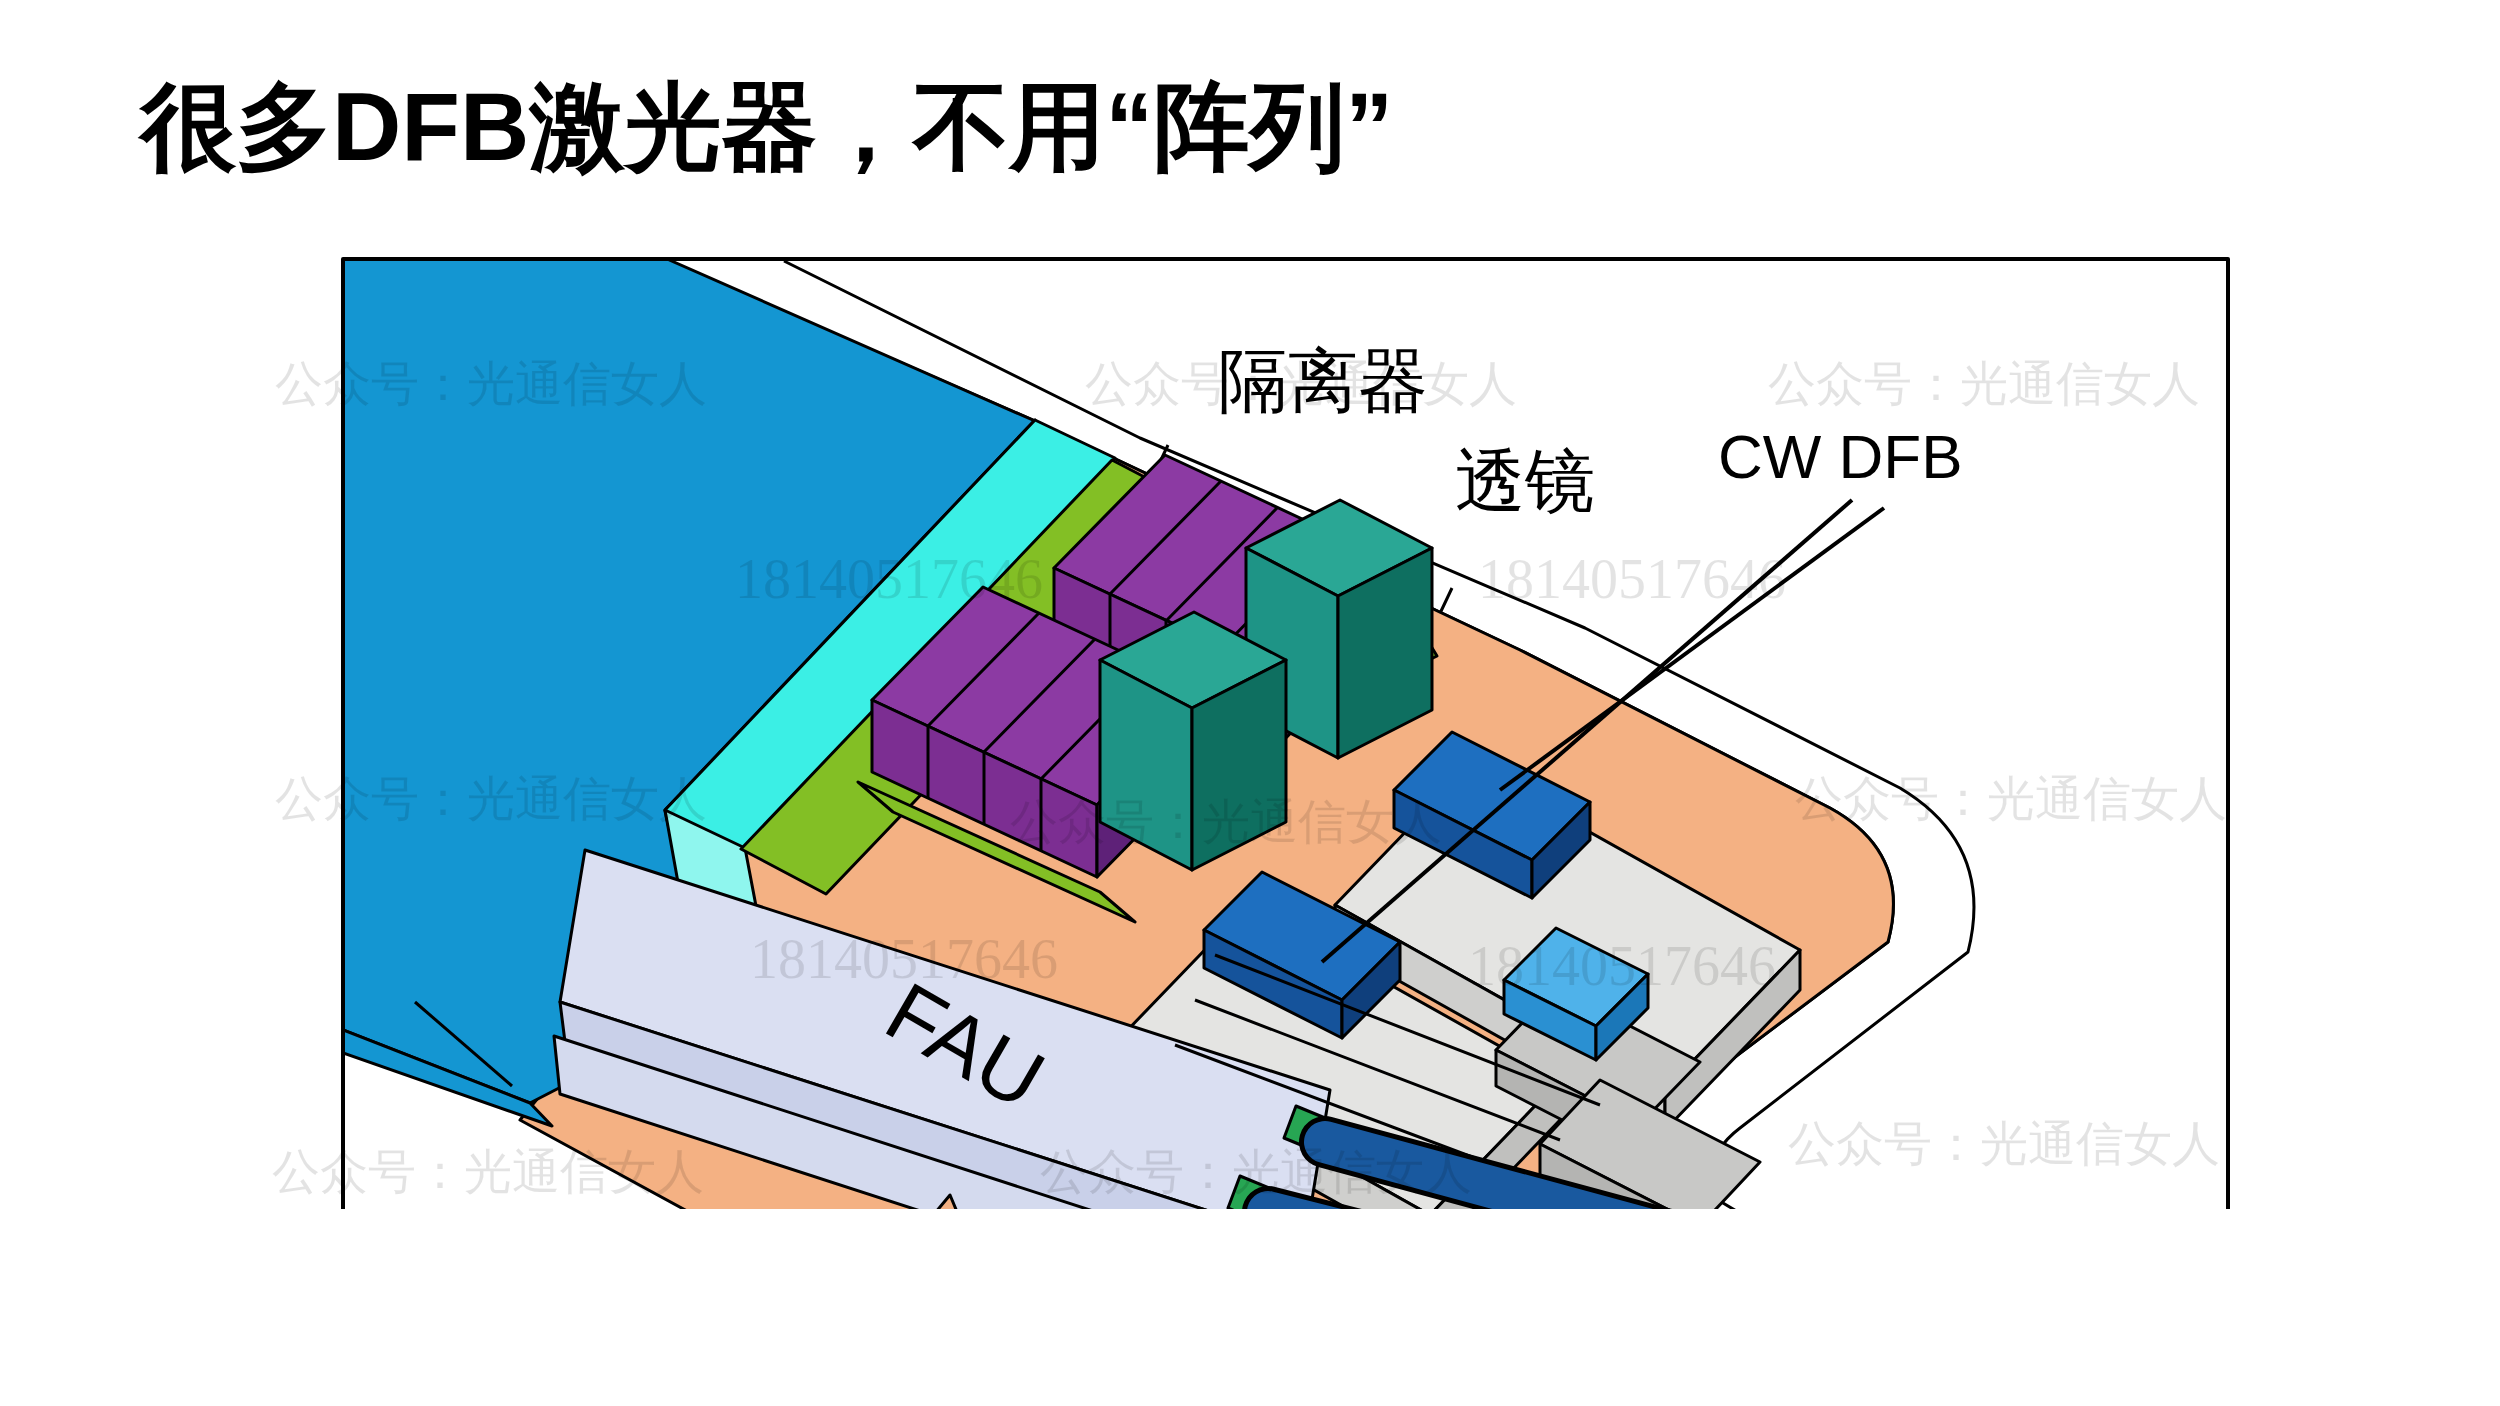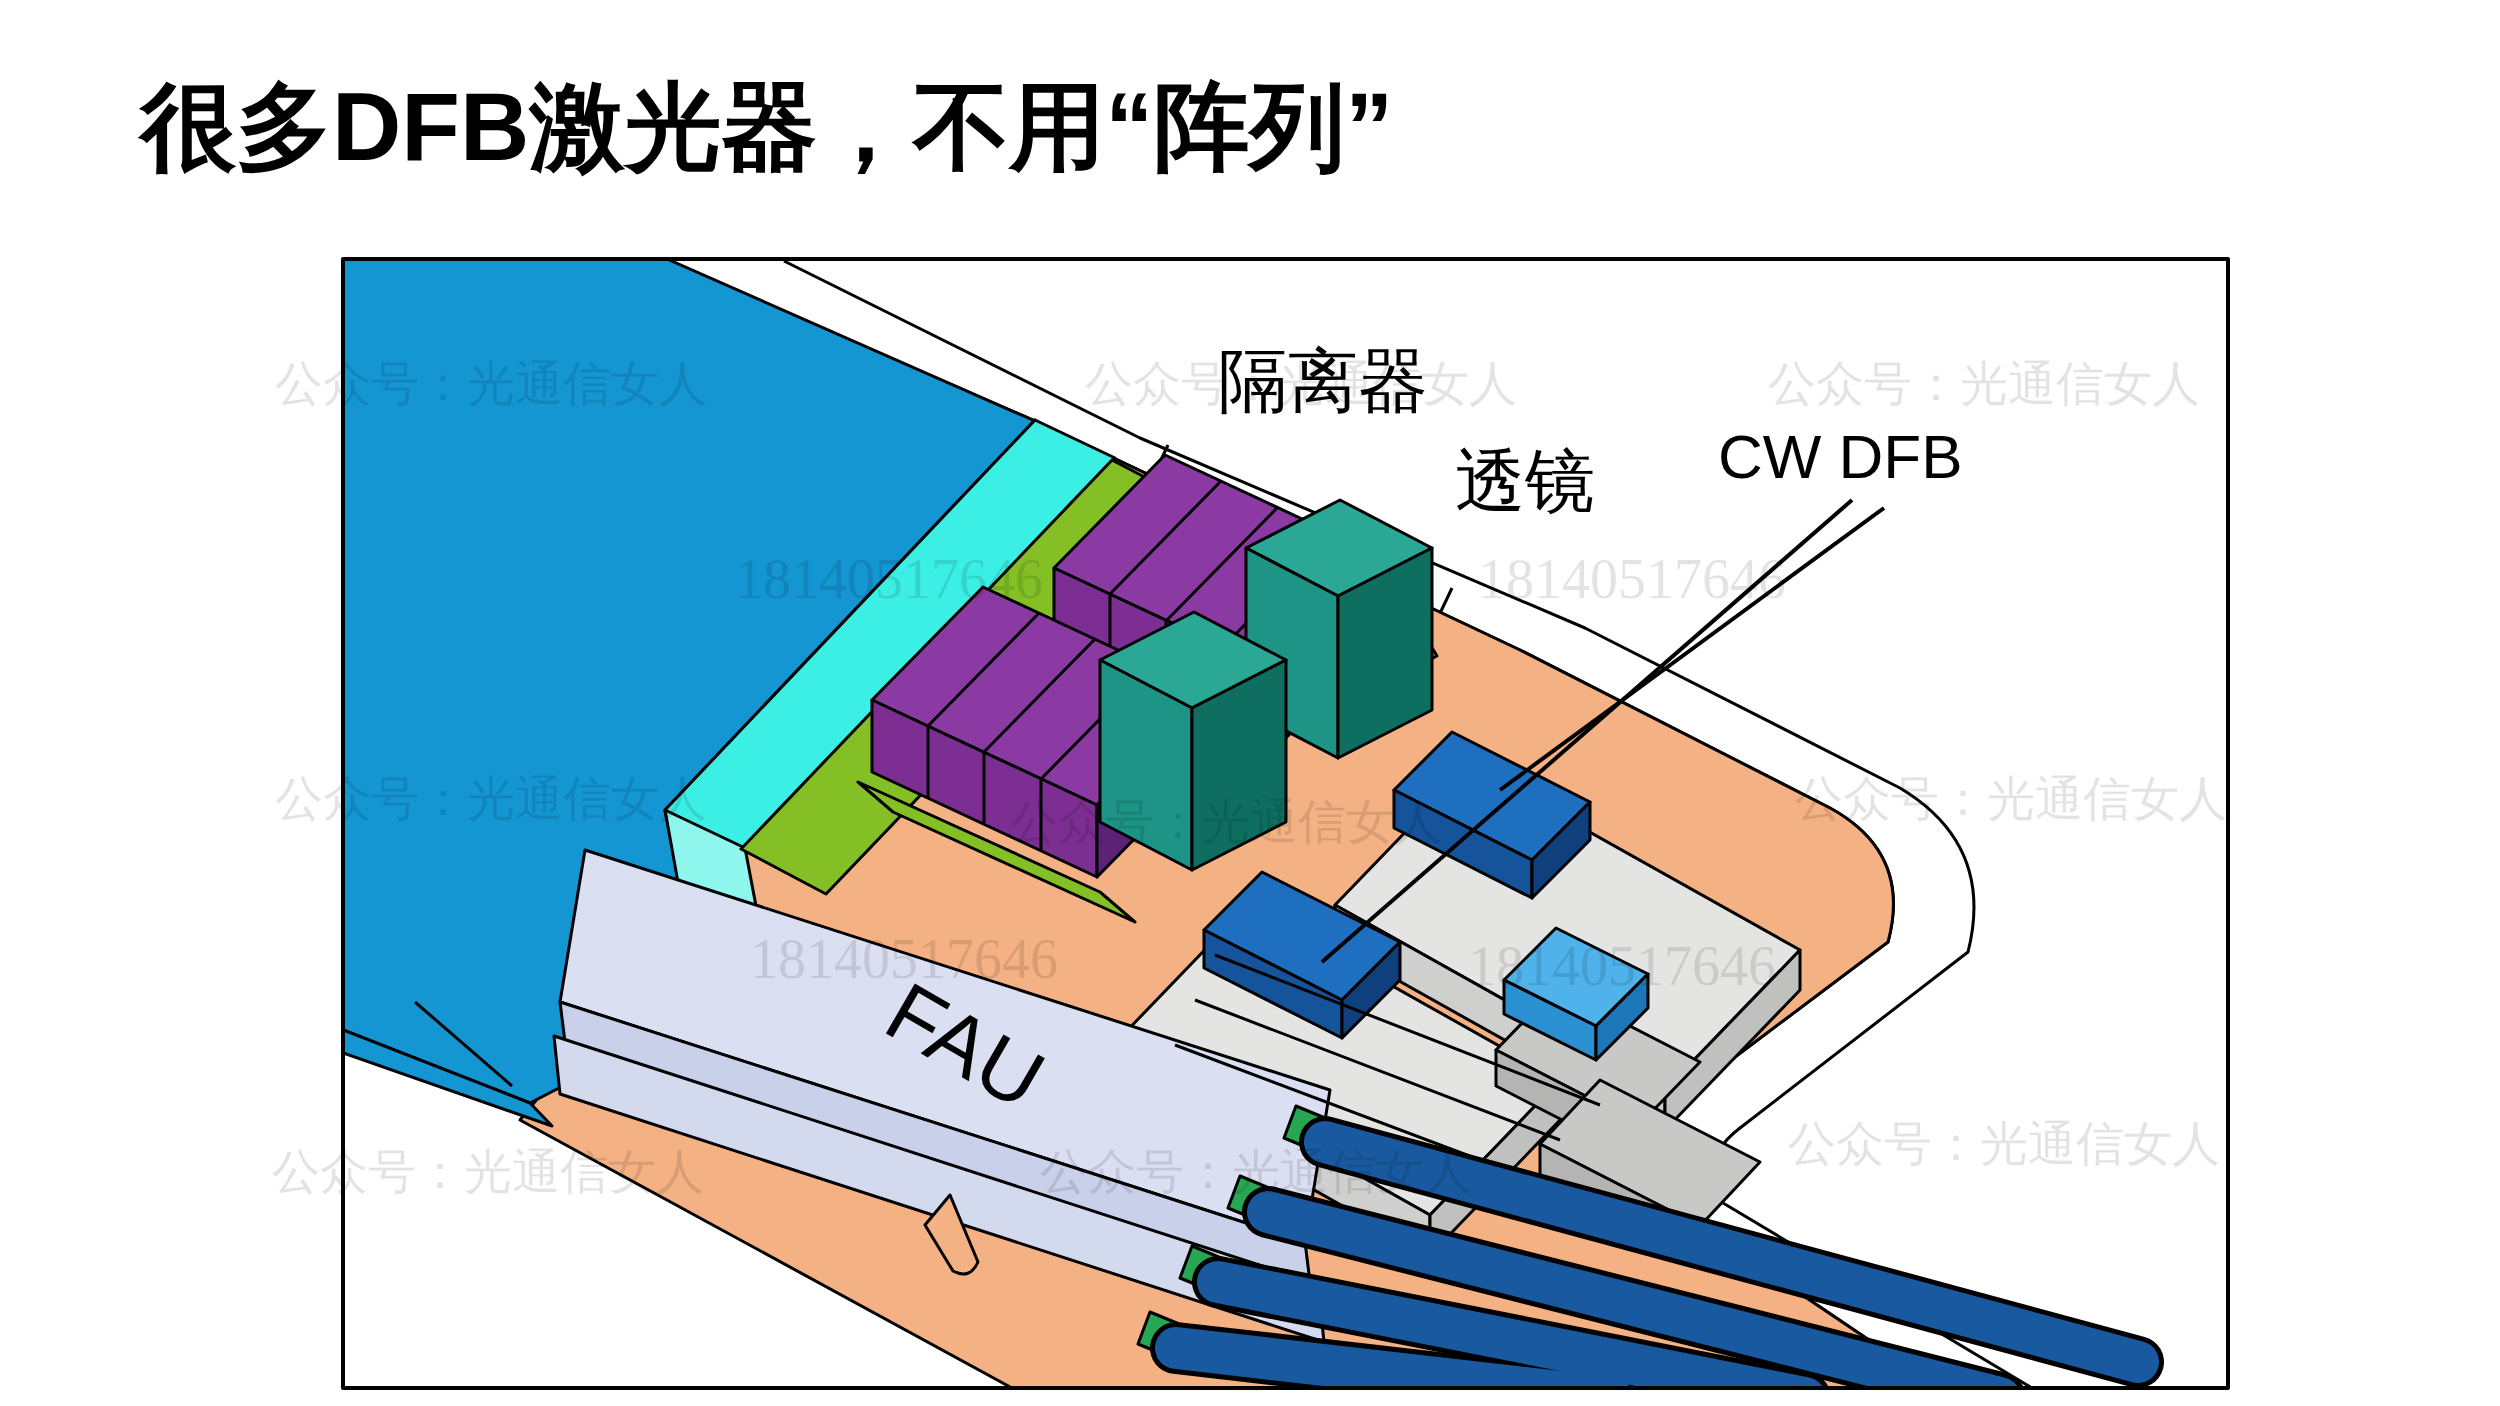--- a/index.html
+++ b/index.html
@@ -1,16 +1,16 @@
 <!DOCTYPE html>
 <html lang="zh"><head>
 <meta charset="utf-8">
 <style>
   html,body{margin:0;padding:0;background:#ffffff;}
-  #page{position:relative;width:2500px;height:1406px;background:#fff;overflow:hidden;
+  #page{position:relative;width:2500px;height:1209px;background:#fff;overflow:hidden;
         font-family:"Liberation Sans",sans-serif;}
   svg{position:absolute;left:0;top:0;}
   .title-text{font-family:"Liberation Sans",sans-serif;font-weight:bold;font-size:96px;fill:#000;}
   .cn-label{font-family:"Liberation Sans",sans-serif;font-size:70px;fill:#000;}
   .en-label{font-family:"Liberation Sans",sans-serif;font-size:62px;fill:#000;}
   .fau-label{font-family:"Liberation Sans",sans-serif;font-size:84px;fill:#000;}
   .wm{font-family:"Liberation Serif",serif;fill:#000;fill-opacity:0.11;}
   .wm-cn{font-size:48px;}
   .wm-num{font-size:56px;}
   .outline{stroke:#000;stroke-width:3;stroke-linejoin:round;}

